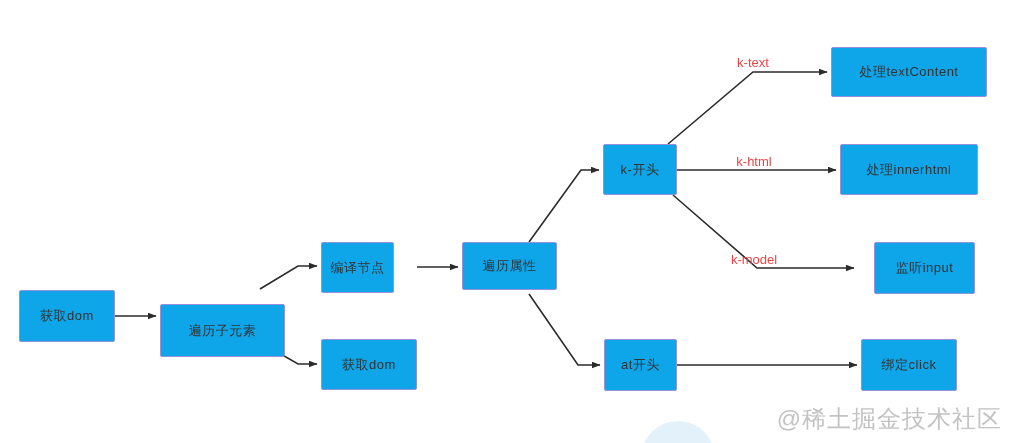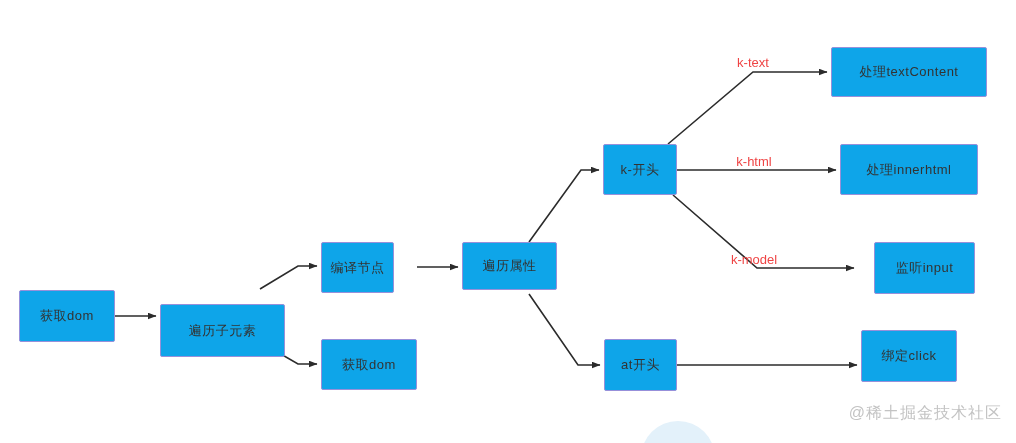--- a/index.html
+++ b/index.html
@@ -41,21 +41,21 @@
     transform: translate(-50%, -50%);
     font-size: 13px;
     color: #ef4444;
     background: transparent;
     white-space: nowrap;
   }
   .watermark {
     position: absolute;
     right: 14px;
     top: 403px;
-    font-size: 16px;
+    font-size: 24px;
     color: #c3c3c3;
     letter-spacing: 1px;
     white-space: nowrap;
   }
 </style>
 </head>
 <body>
 
 <div class="canvas">
 
@@ -102,21 +102,21 @@
   <div class="node" style="left:603px; top:144px; width:74px; height:51px;">k-开头</div>
 
   <div class="node" style="left:604px; top:339px; width:73px; height:52px;">at开头</div>
 
   <div class="node" style="left:831px; top:47px; width:156px; height:50px;">处理textContent</div>
 
   <div class="node" style="left:840px; top:144px; width:138px; height:51px;">处理innerhtml</div>
 
   <div class="node" style="left:858px; top:242px; width:101px; height:52px;margin-left:16px;">监听input</div>
 
-  <div class="node" style="left:861px; top:330px; width:96px; height:52px;">绑定click</div>
+  <div class="node" style="left:861px; top:339px; width:96px; height:52px;">绑定click</div>
 
   <div class="edge-label" style="left:753px; top:62px;">k-text</div>
 
   <div class="edge-label" style="left:754px; top:161px;">k-html</div>
 
   <div class="edge-label" style="left:754px; top:259px;">k-model</div>
 
   <div class="watermark">@稀土掘金技术社区</div>
 
 </div>

